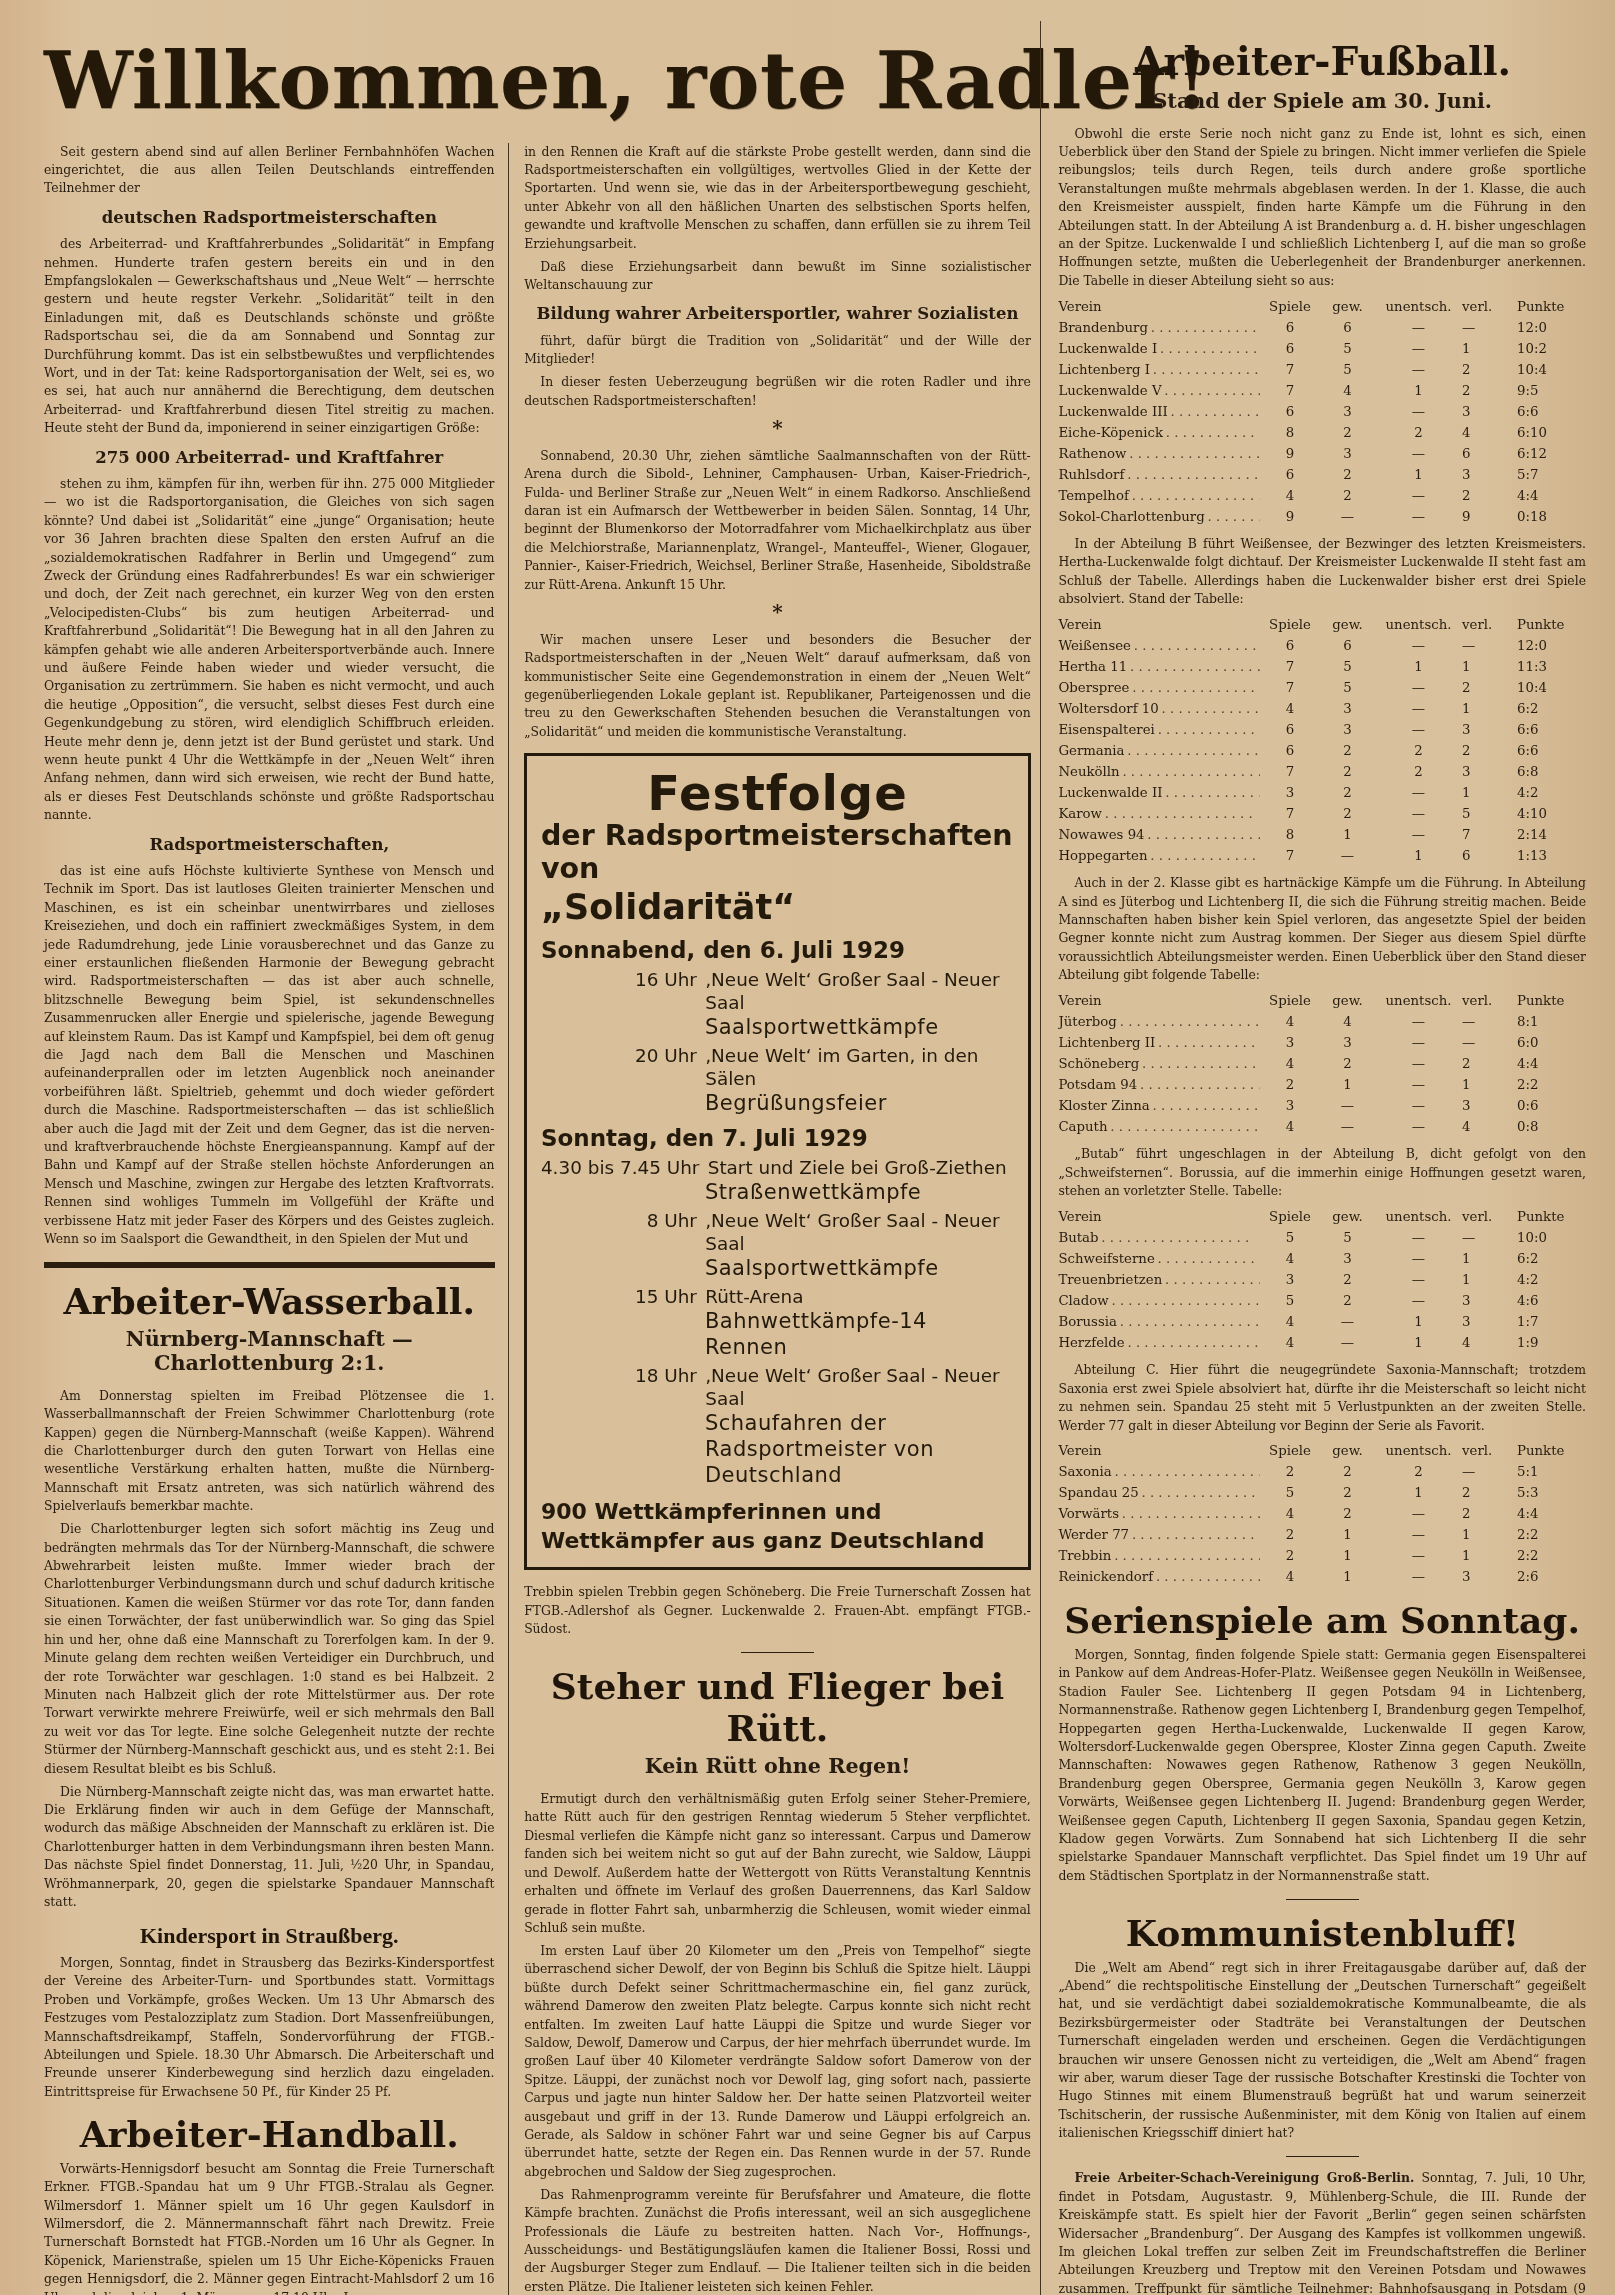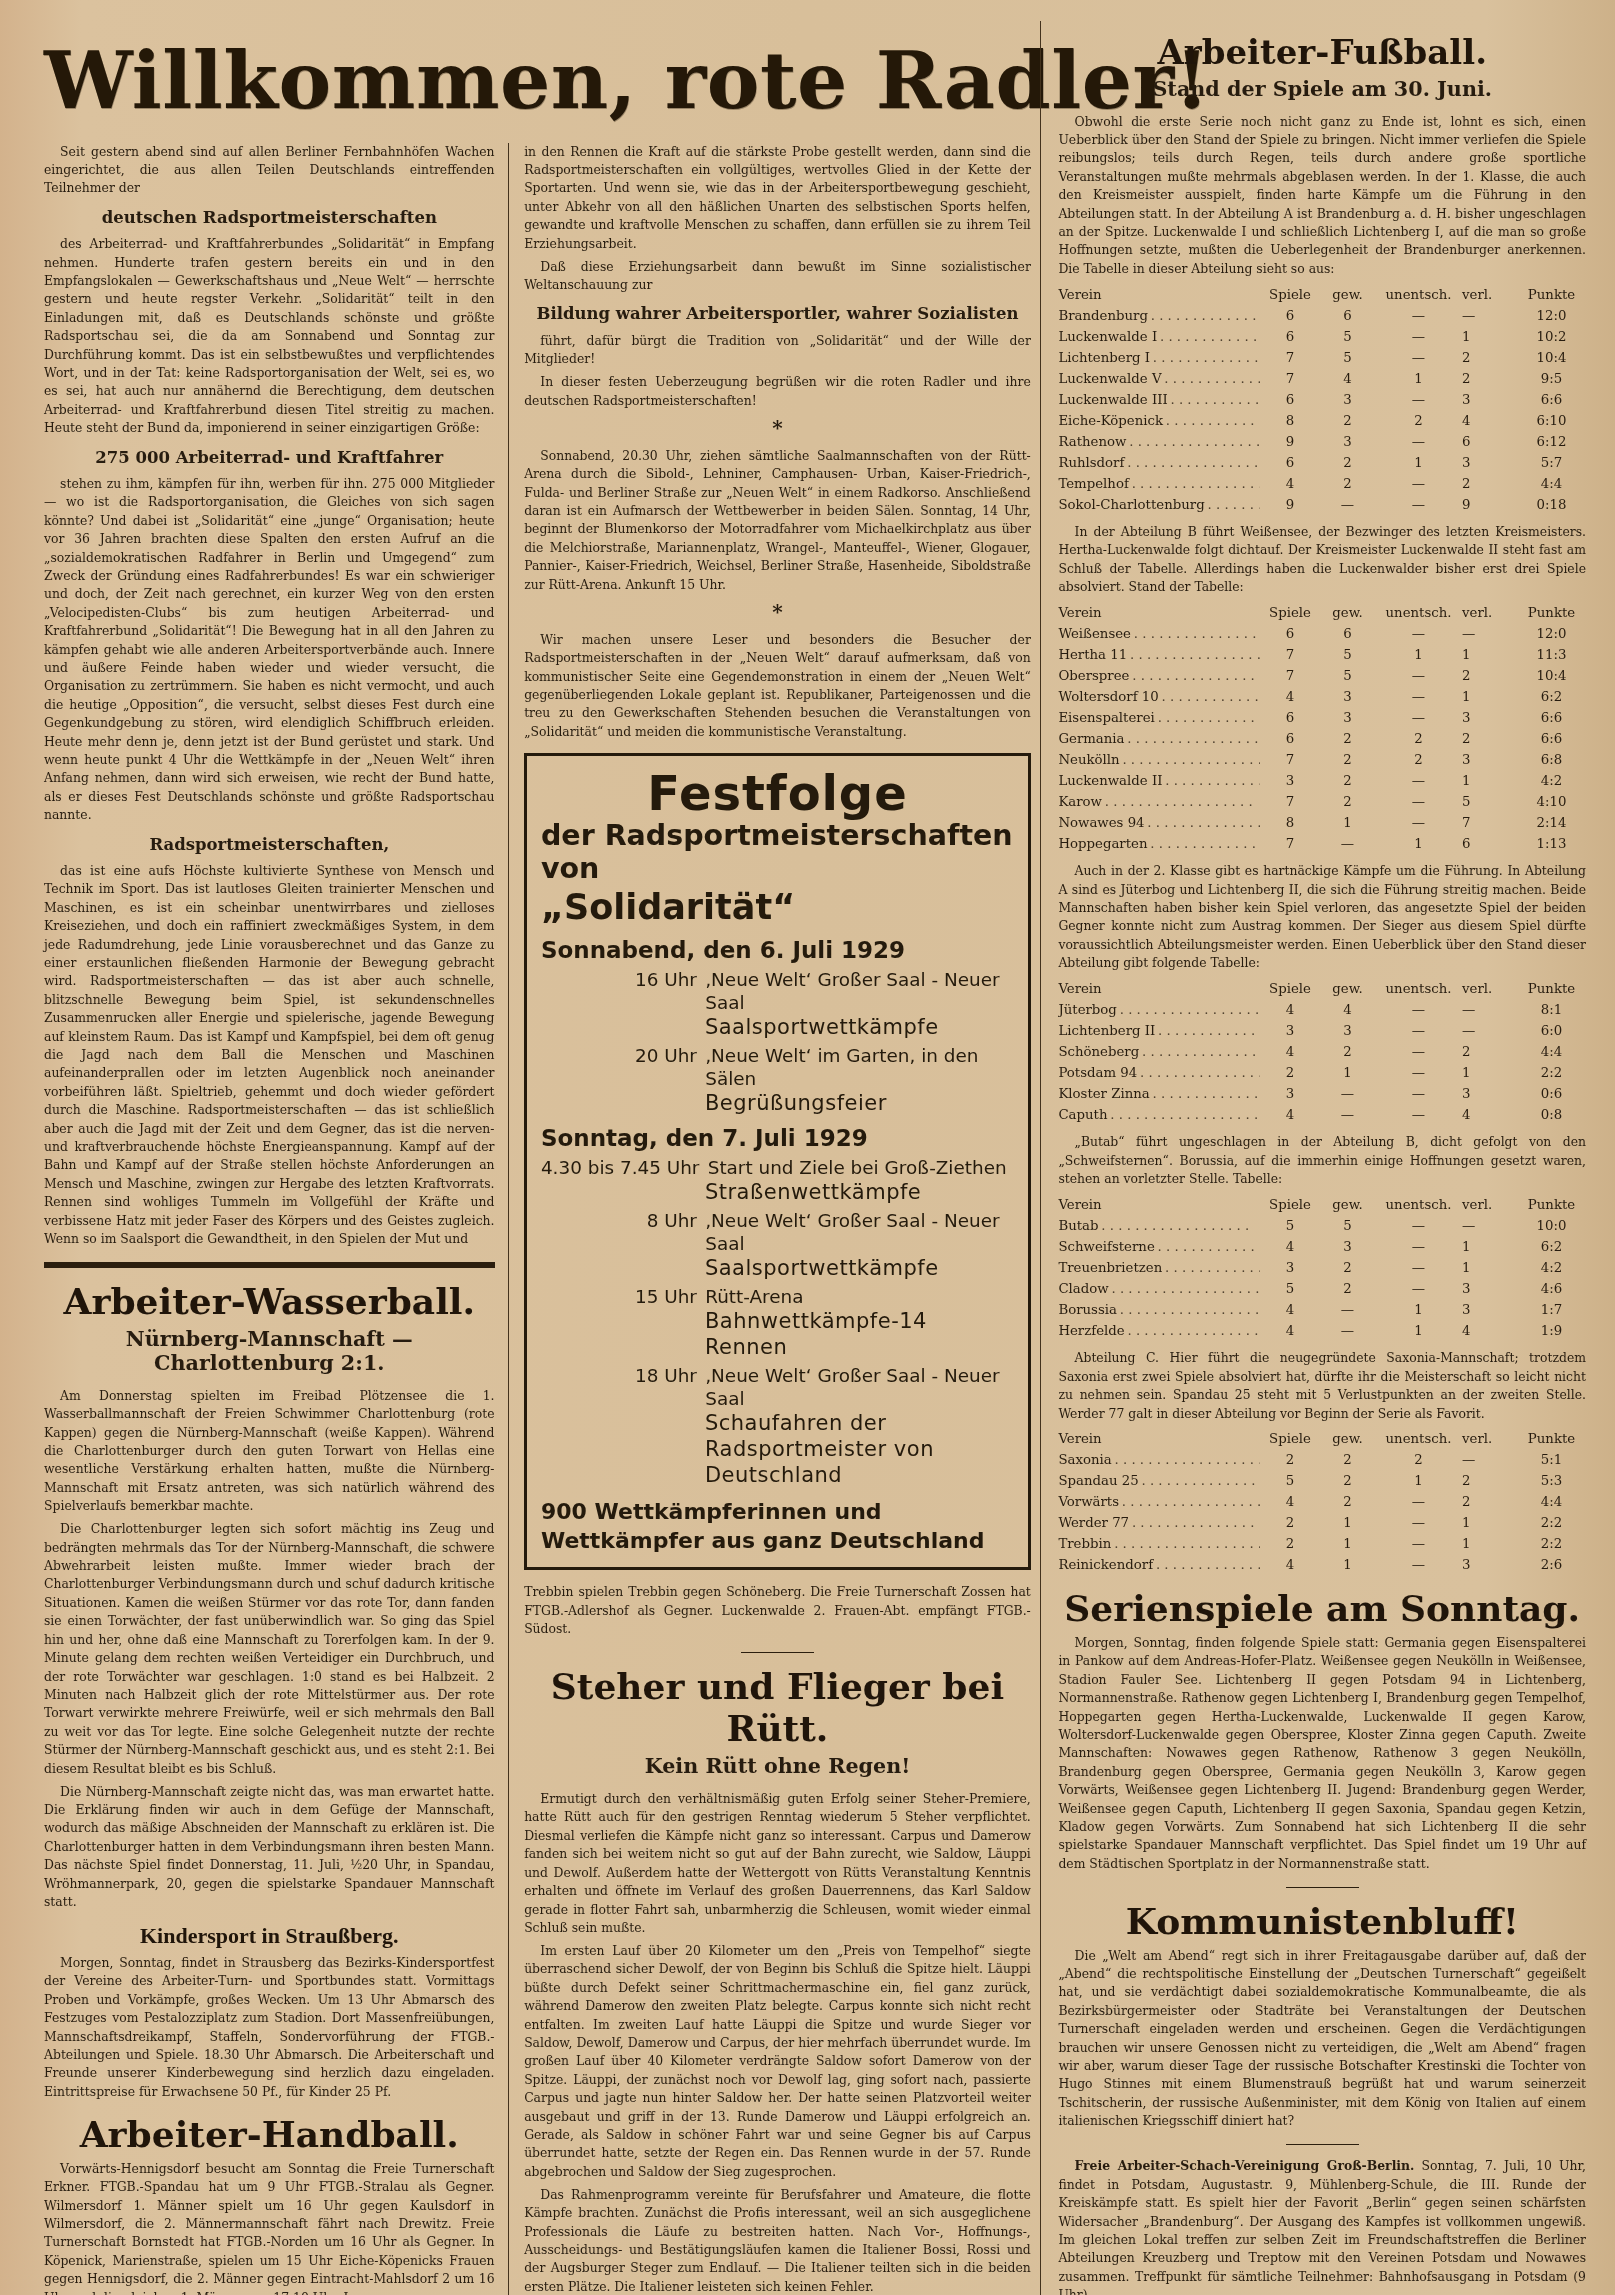--- a/index.html
+++ b/index.html
@@ -20,21 +20,21 @@
   }
   .cols{display:flex;flex:1;}
   .col{box-sizing:border-box;}
   .col1{width:464px;padding-right:13px;}
   .col2{width:533px;border-left:1.4px solid #43321d;padding-left:15.6px;padding-right:9.2px;}
   .col3{width:546px;border-left:1.4px solid #43321d;padding-left:17.4px;box-sizing:border-box;}
   p{margin:0 0 4.6px 0;font-size:12.4px;line-height:18.4px;text-align:justify;text-indent:1.3em;}
   .no-indent{text-indent:0;}
   .lead-sub{font-size:16.5px;font-weight:bold;text-align:center;margin:10px 0 8.3px 0;}
   .section-title{font-size:36px;font-weight:bold;text-align:center;margin:12px 0 4.6px 0;color:#20150a;}
-  .section-title.big{font-size:34px;margin-top:11px;}
+  .section-title.big{font-size:39px;margin-top:17px;}
   .section-title.small{font-size:22px;font-family:Liberation Serif, serif;}
   .section-sub{font-size:20.7px;font-weight:bold;text-align:center;margin:1.8px 0 12px 0;}
   .star{text-align:center;font-size:20px;font-weight:bold;margin:6.4px 0;text-indent:0;}
   .rule-heavy{border-top:6.4px solid #2b1e0e;margin:13.8px 0 3.7px 0;}
   .rule-thin{width:73px;border-top:1.8px solid #2b1e0e;margin:13.8px auto 12px auto;}
   
   .festbox{border:3.7px solid #241a0c;margin:12px 0 13.8px 0;padding:12px 13.8px 11px 13.8px;
     font-family:"DejaVu Sans","Liberation Sans",sans-serif;color:#241a0c;}
   .fest-title{font-size:48px;font-weight:bold;text-align:center;letter-spacing:0.9px;line-height:1.05;}
   .fest-sub1{font-size:28.5px;font-weight:bold;line-height:1.15;margin-top:1.8px;}
@@ -49,21 +49,21 @@
   .t-wrap{margin:6.4px 0 8.3px 0;font-size:13.3px;}
   .t-head{display:flex;line-height:20px;}
   .t-row{display:flex;line-height:21px;}
   .t-cell{white-space:nowrap;}
   .c0{flex:1 1 auto;display:flex;overflow:hidden;}
   .c0 .dots{flex:1;overflow:hidden;white-space:nowrap;opacity:.8;padding:0 2.8px;}
   .c1{flex:0 0 60px;text-align:center;}
   .c2{flex:0 0 55px;text-align:center;}
   .c3{flex:0 0 87px;text-align:center;}
   .c4{flex:0 0 55px;text-align:left;}
-  .c5{flex:0 0 69px;text-align:center;}
+  .c5{flex:0 0 69px;text-align:left;}
   .t-head .t-cell{font-size:13.3px;}
   .bold-lead{font-weight:bold;}
 </style>
 </head>
 <body>
 
 <div class="page">
 
   <div class="left-two">
     <h1 class="headline">Willkommen, rote Radler!</h1>

